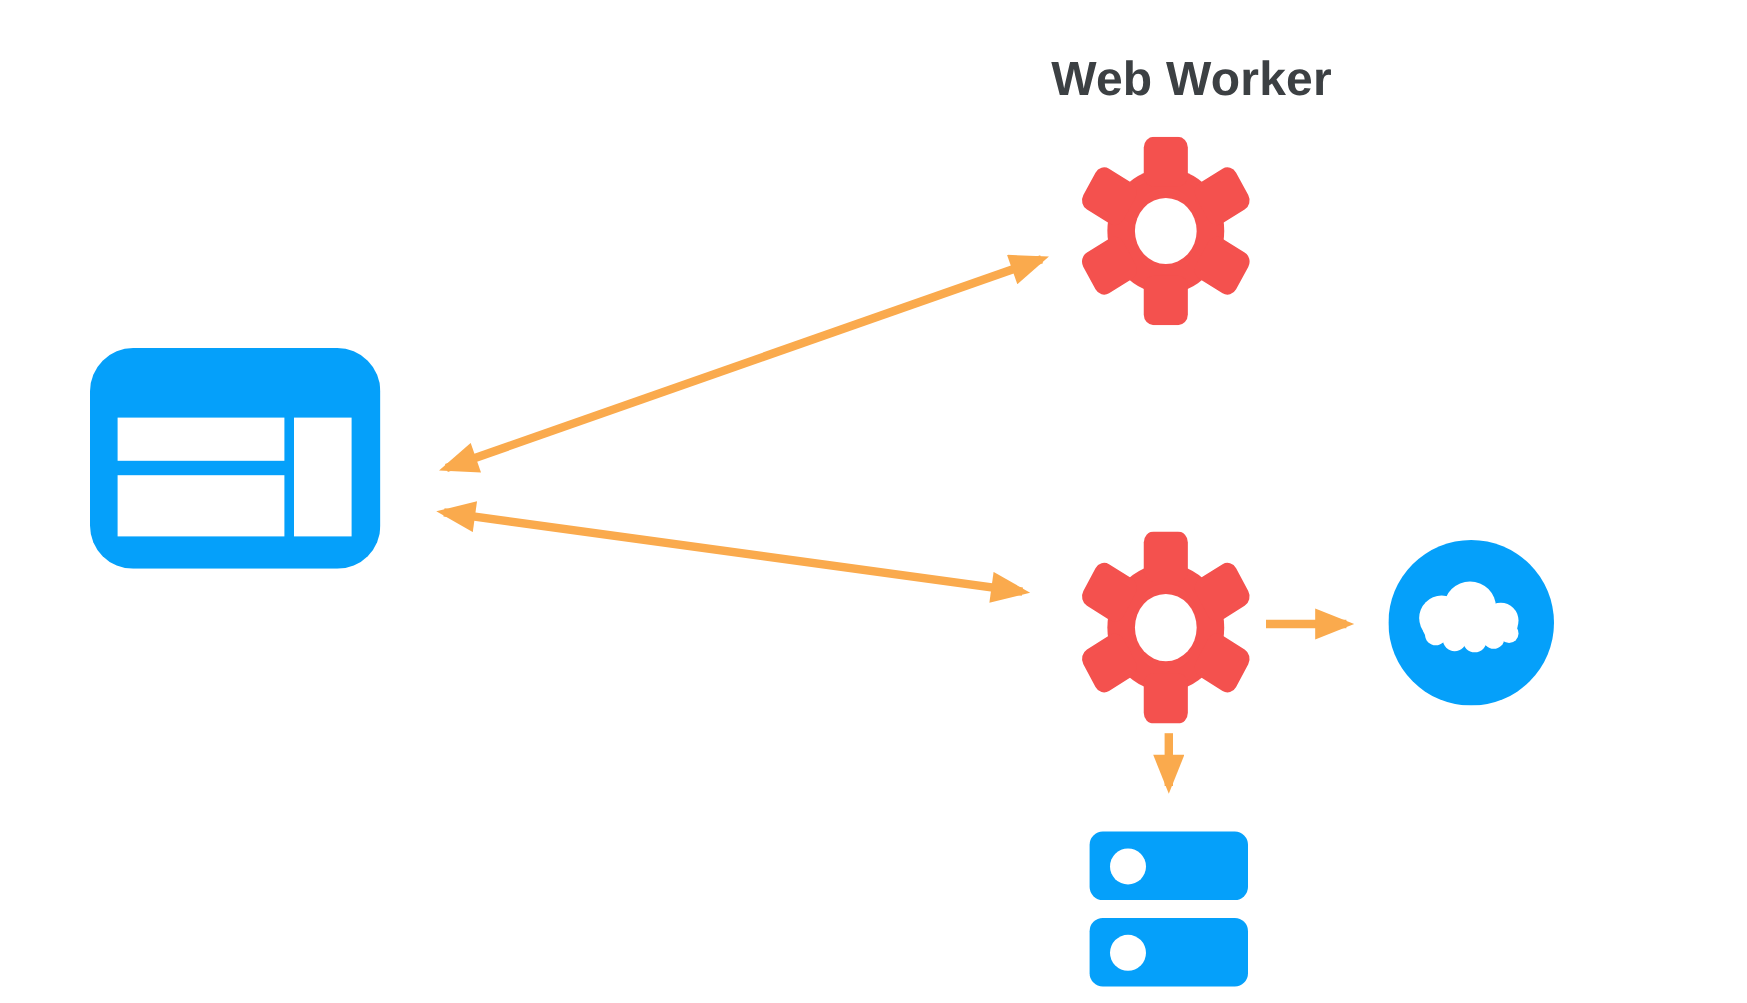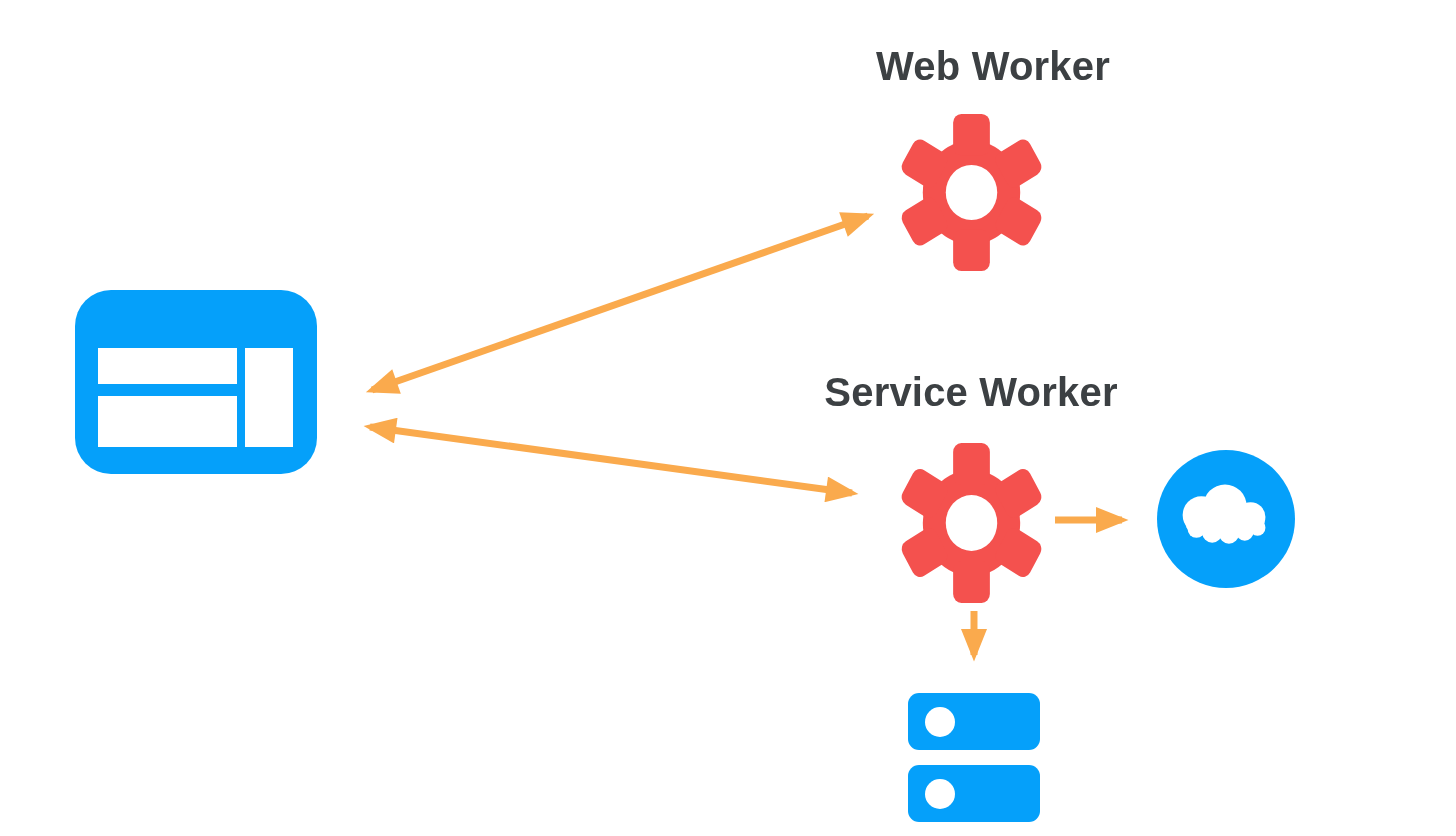--- a/index.html
+++ b/index.html
@@ -64,21 +64,20 @@
         <rect x="60" y="0" width="40" height="42" rx="9" transform="rotate(60 80 80)"></rect>
         <rect x="60" y="0" width="40" height="42" rx="9" transform="rotate(120 80 80)"></rect>
         <rect x="60" y="0" width="40" height="42" rx="9" transform="rotate(180 80 80)"></rect>
         <rect x="60" y="0" width="40" height="42" rx="9" transform="rotate(240 80 80)"></rect>
         <rect x="60" y="0" width="40" height="42" rx="9" transform="rotate(300 80 80)"></rect>
       </g>
     </g>
     <circle cx="80" cy="80" r="28" fill="#ffffff"></circle>
   </svg>
 
-  <div class="node-label" style="left:801px;top:370px">Service Worker</div>
 
   <svg class="abs" style="left:898px;top:443px" width="147" height="160" viewBox="0 0 160 160" preserveAspectRatio="none">
     <g fill="#f4514e">
       <circle cx="80" cy="80" r="53"></circle>
       <g>
         <rect x="60" y="0" width="40" height="42" rx="9"></rect>
         <rect x="60" y="0" width="40" height="42" rx="9" transform="rotate(60 80 80)"></rect>
         <rect x="60" y="0" width="40" height="42" rx="9" transform="rotate(120 80 80)"></rect>
         <rect x="60" y="0" width="40" height="42" rx="9" transform="rotate(180 80 80)"></rect>
         <rect x="60" y="0" width="40" height="42" rx="9" transform="rotate(240 80 80)"></rect>

